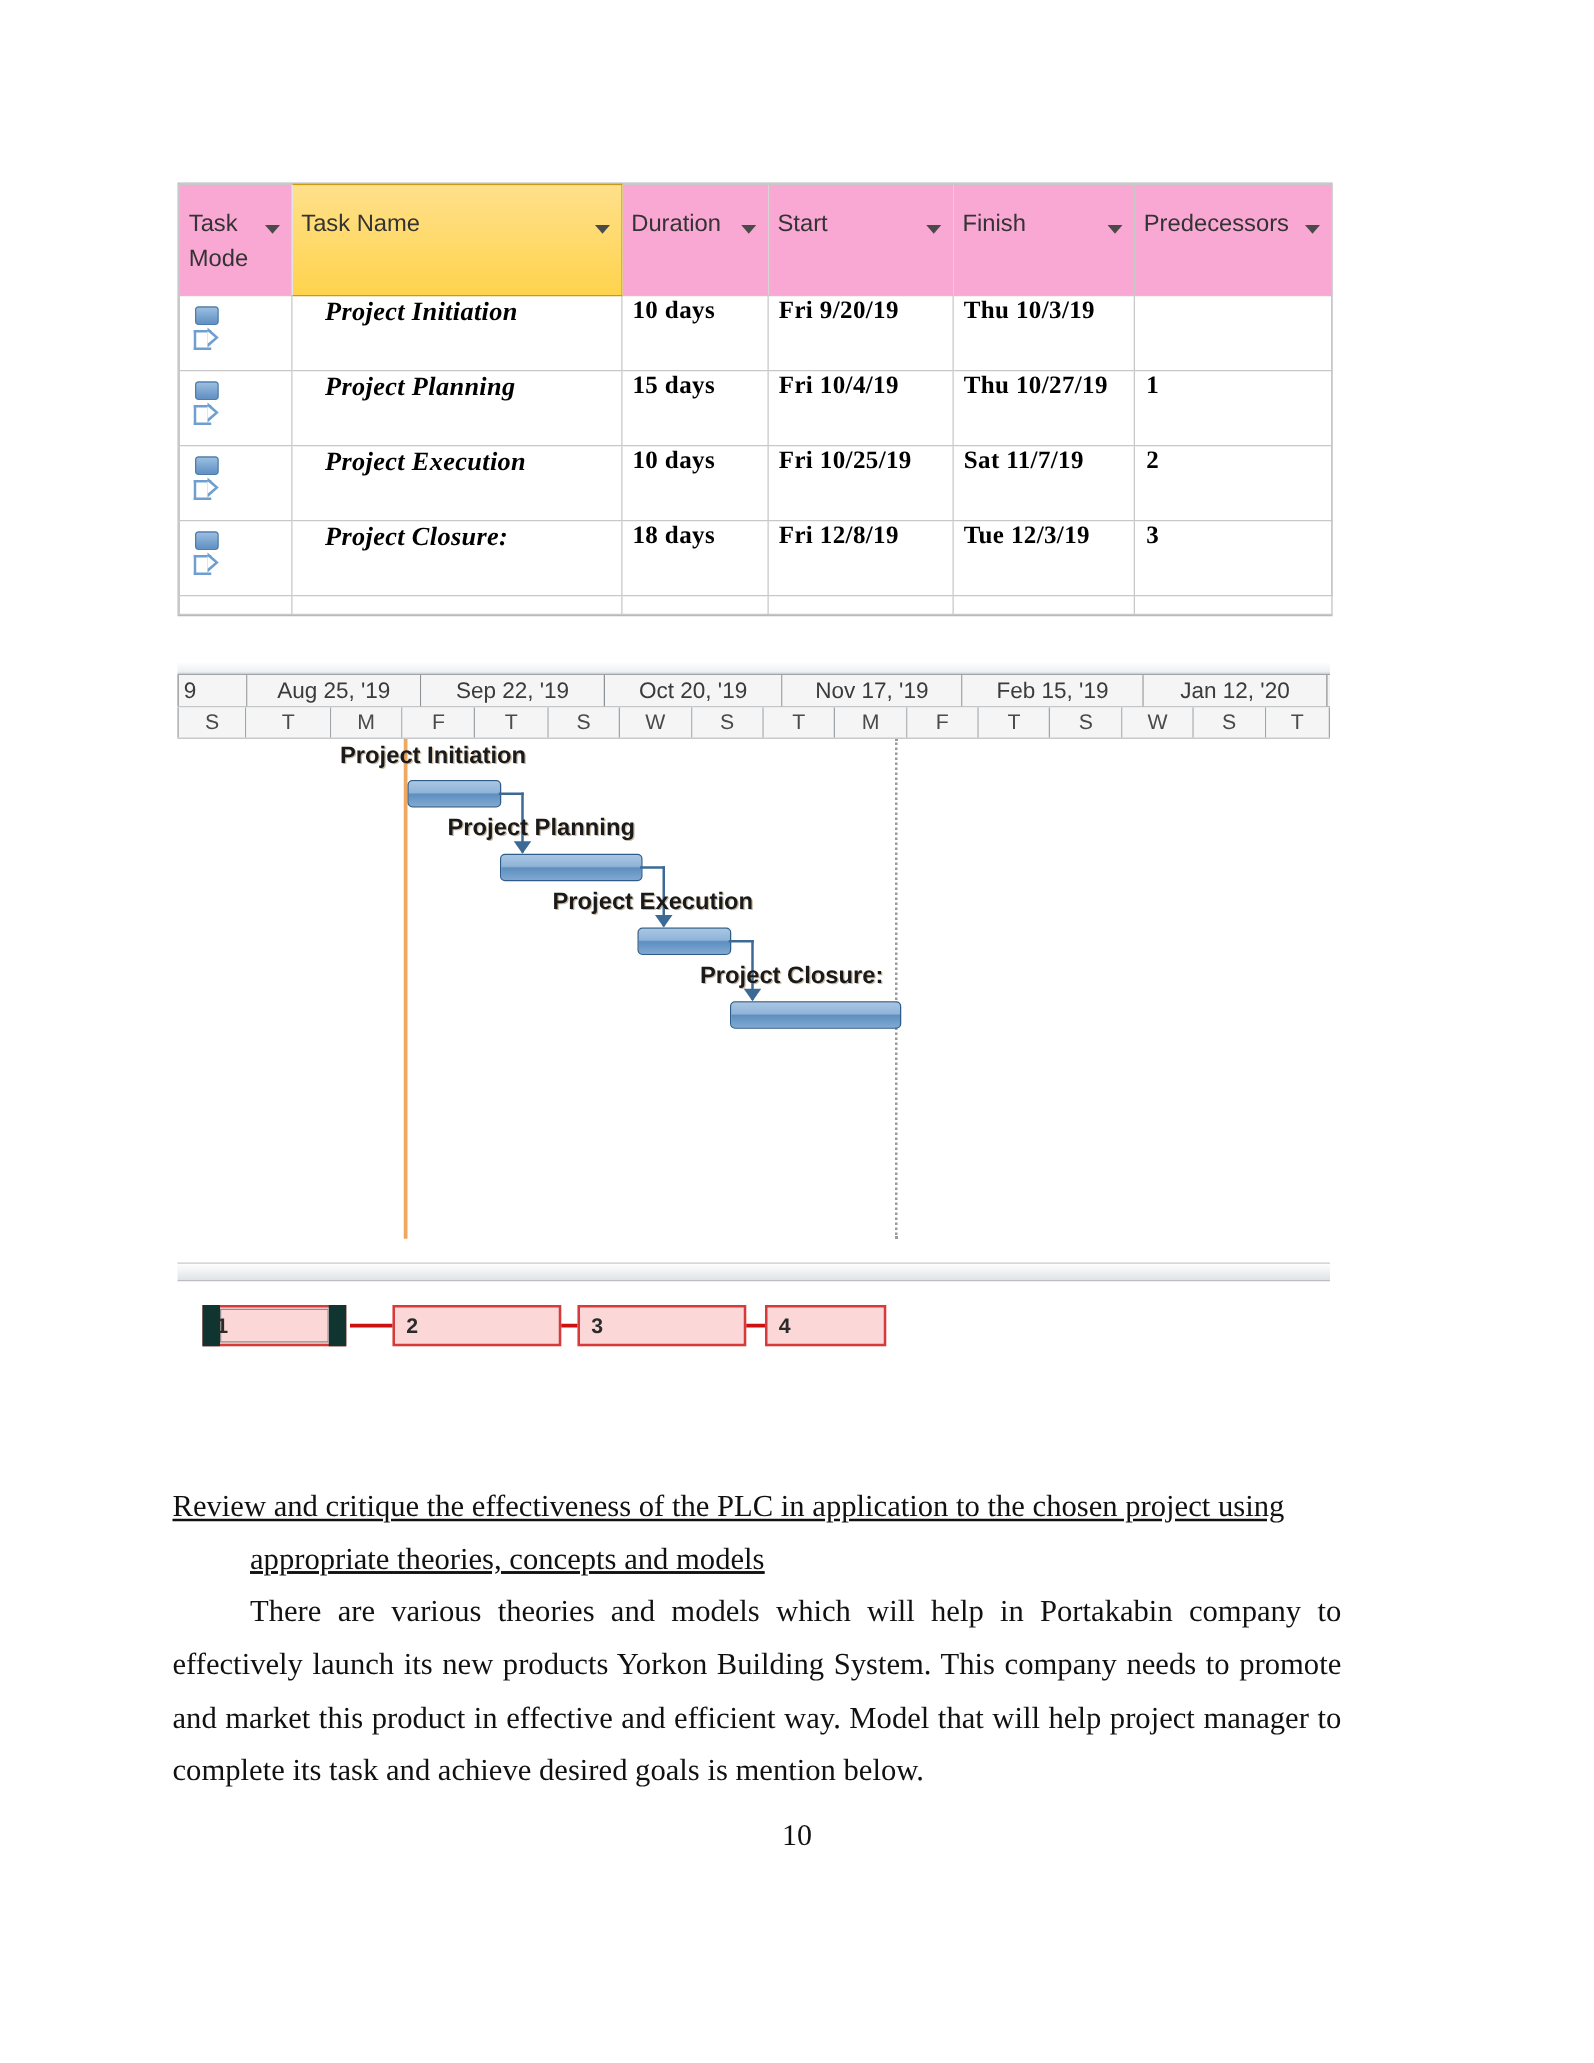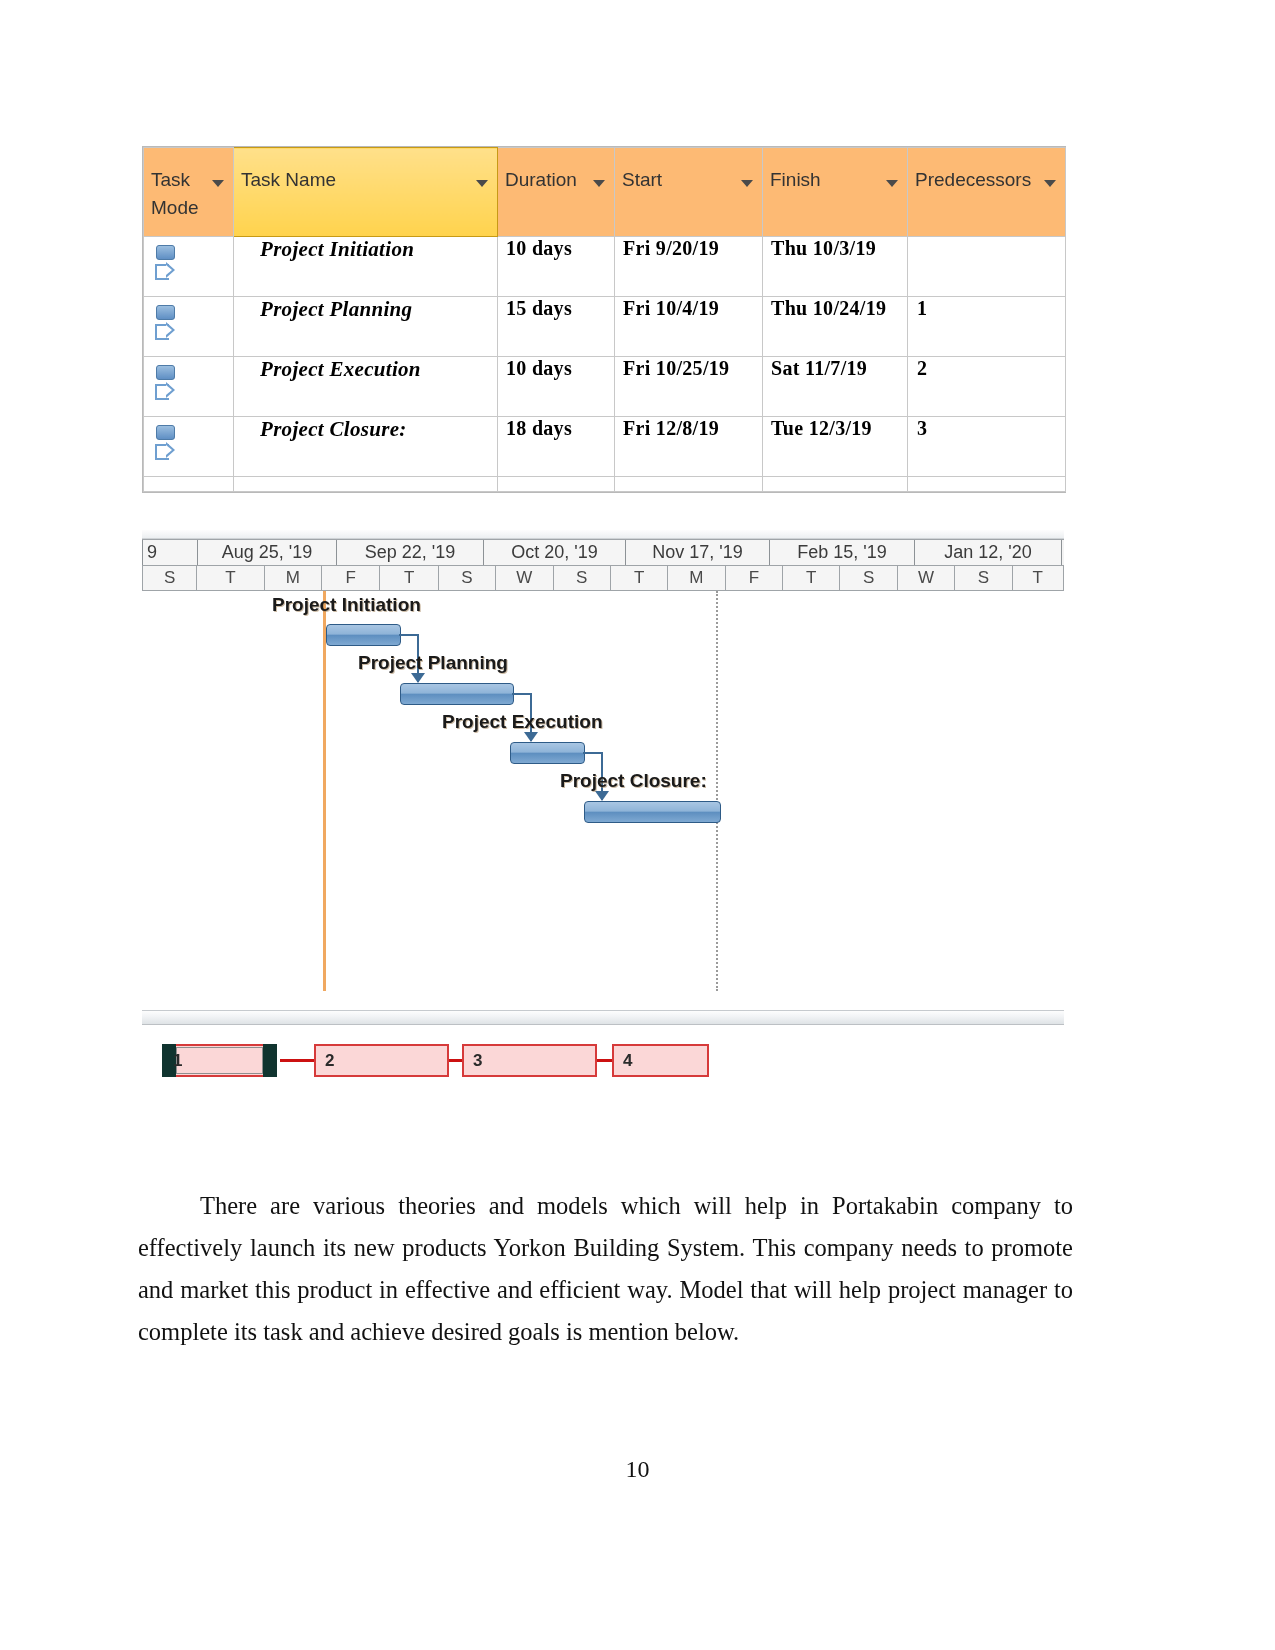--- a/index.html
+++ b/index.html
@@ -30,21 +30,21 @@
     border-collapse: collapse;
     width: 100%;
     table-layout: fixed;
   }
   .proj-table th, .proj-table td {
     border: 1px solid #c8c8c8;
     padding: 0;
     vertical-align: top;
   }
   .hdr-cell {
-    background: #fdba74;
+    background: #f9a8d4;
     height: 88px;
     position: relative;
     font-size: 19px;
     color: #333;
     font-weight: normal;
     text-align: left;
   }
   .hdr-cell.name-col {
     background: #ffd966;
     background: linear-gradient(#ffe08a, #ffd34d);
@@ -430,21 +430,21 @@
           <span class="mode-icon">
             <span class="pin"></span>
               <span class="arrowbox"></span>
               <span class="arrowtip"></span>
               <span class="arrowtip-in"></span>
           </span>
         </td>
         <td class="row-cell">Project Planning</td>
         <td class="row-cell plain">15 days</td>
         <td class="row-cell plain">Fri 10/4/19</td>
-        <td class="row-cell plain">Thu 10/24/19</td>
+        <td class="row-cell plain">Thu 10/27/19</td>
         <td class="row-cell plain pred">1</td>
       </tr>
       <tr>
         <td class="mode-cell">
           <span class="mode-icon">
             <span class="pin"></span>
               <span class="arrowbox"></span>
               <span class="arrowtip"></span>
               <span class="arrowtip-in"></span>
           </span>
@@ -564,16 +564,20 @@
   </div>
   <div class="arrow-line" style="left:455px; width:48px;"></div>
   <div class="arrow-head" style="left:499px;"></div>
 
   <div class="node" style="left:470px; width:97px;">
     <span class="num">4</span>
   </div>
 </div>
 
 <div class="doc-text">
+  <p class="heading">
+    <span>Review and critique the effectiveness of the PLC in application to the chosen project using</span>
+    <span class="second-line">appropriate theories, concepts and models</span>
+  </p>
   <p class="para">There are various theories and models which will help in Portakabin company to effectively launch its new products Yorkon Building System. This company needs to promote and market this product in effective and efficient way. Model that will help project manager to complete its task and achieve desired goals is mention below.</p>
 </div>
 
 <div class="page-num">10</div>
 
 </body></html>

